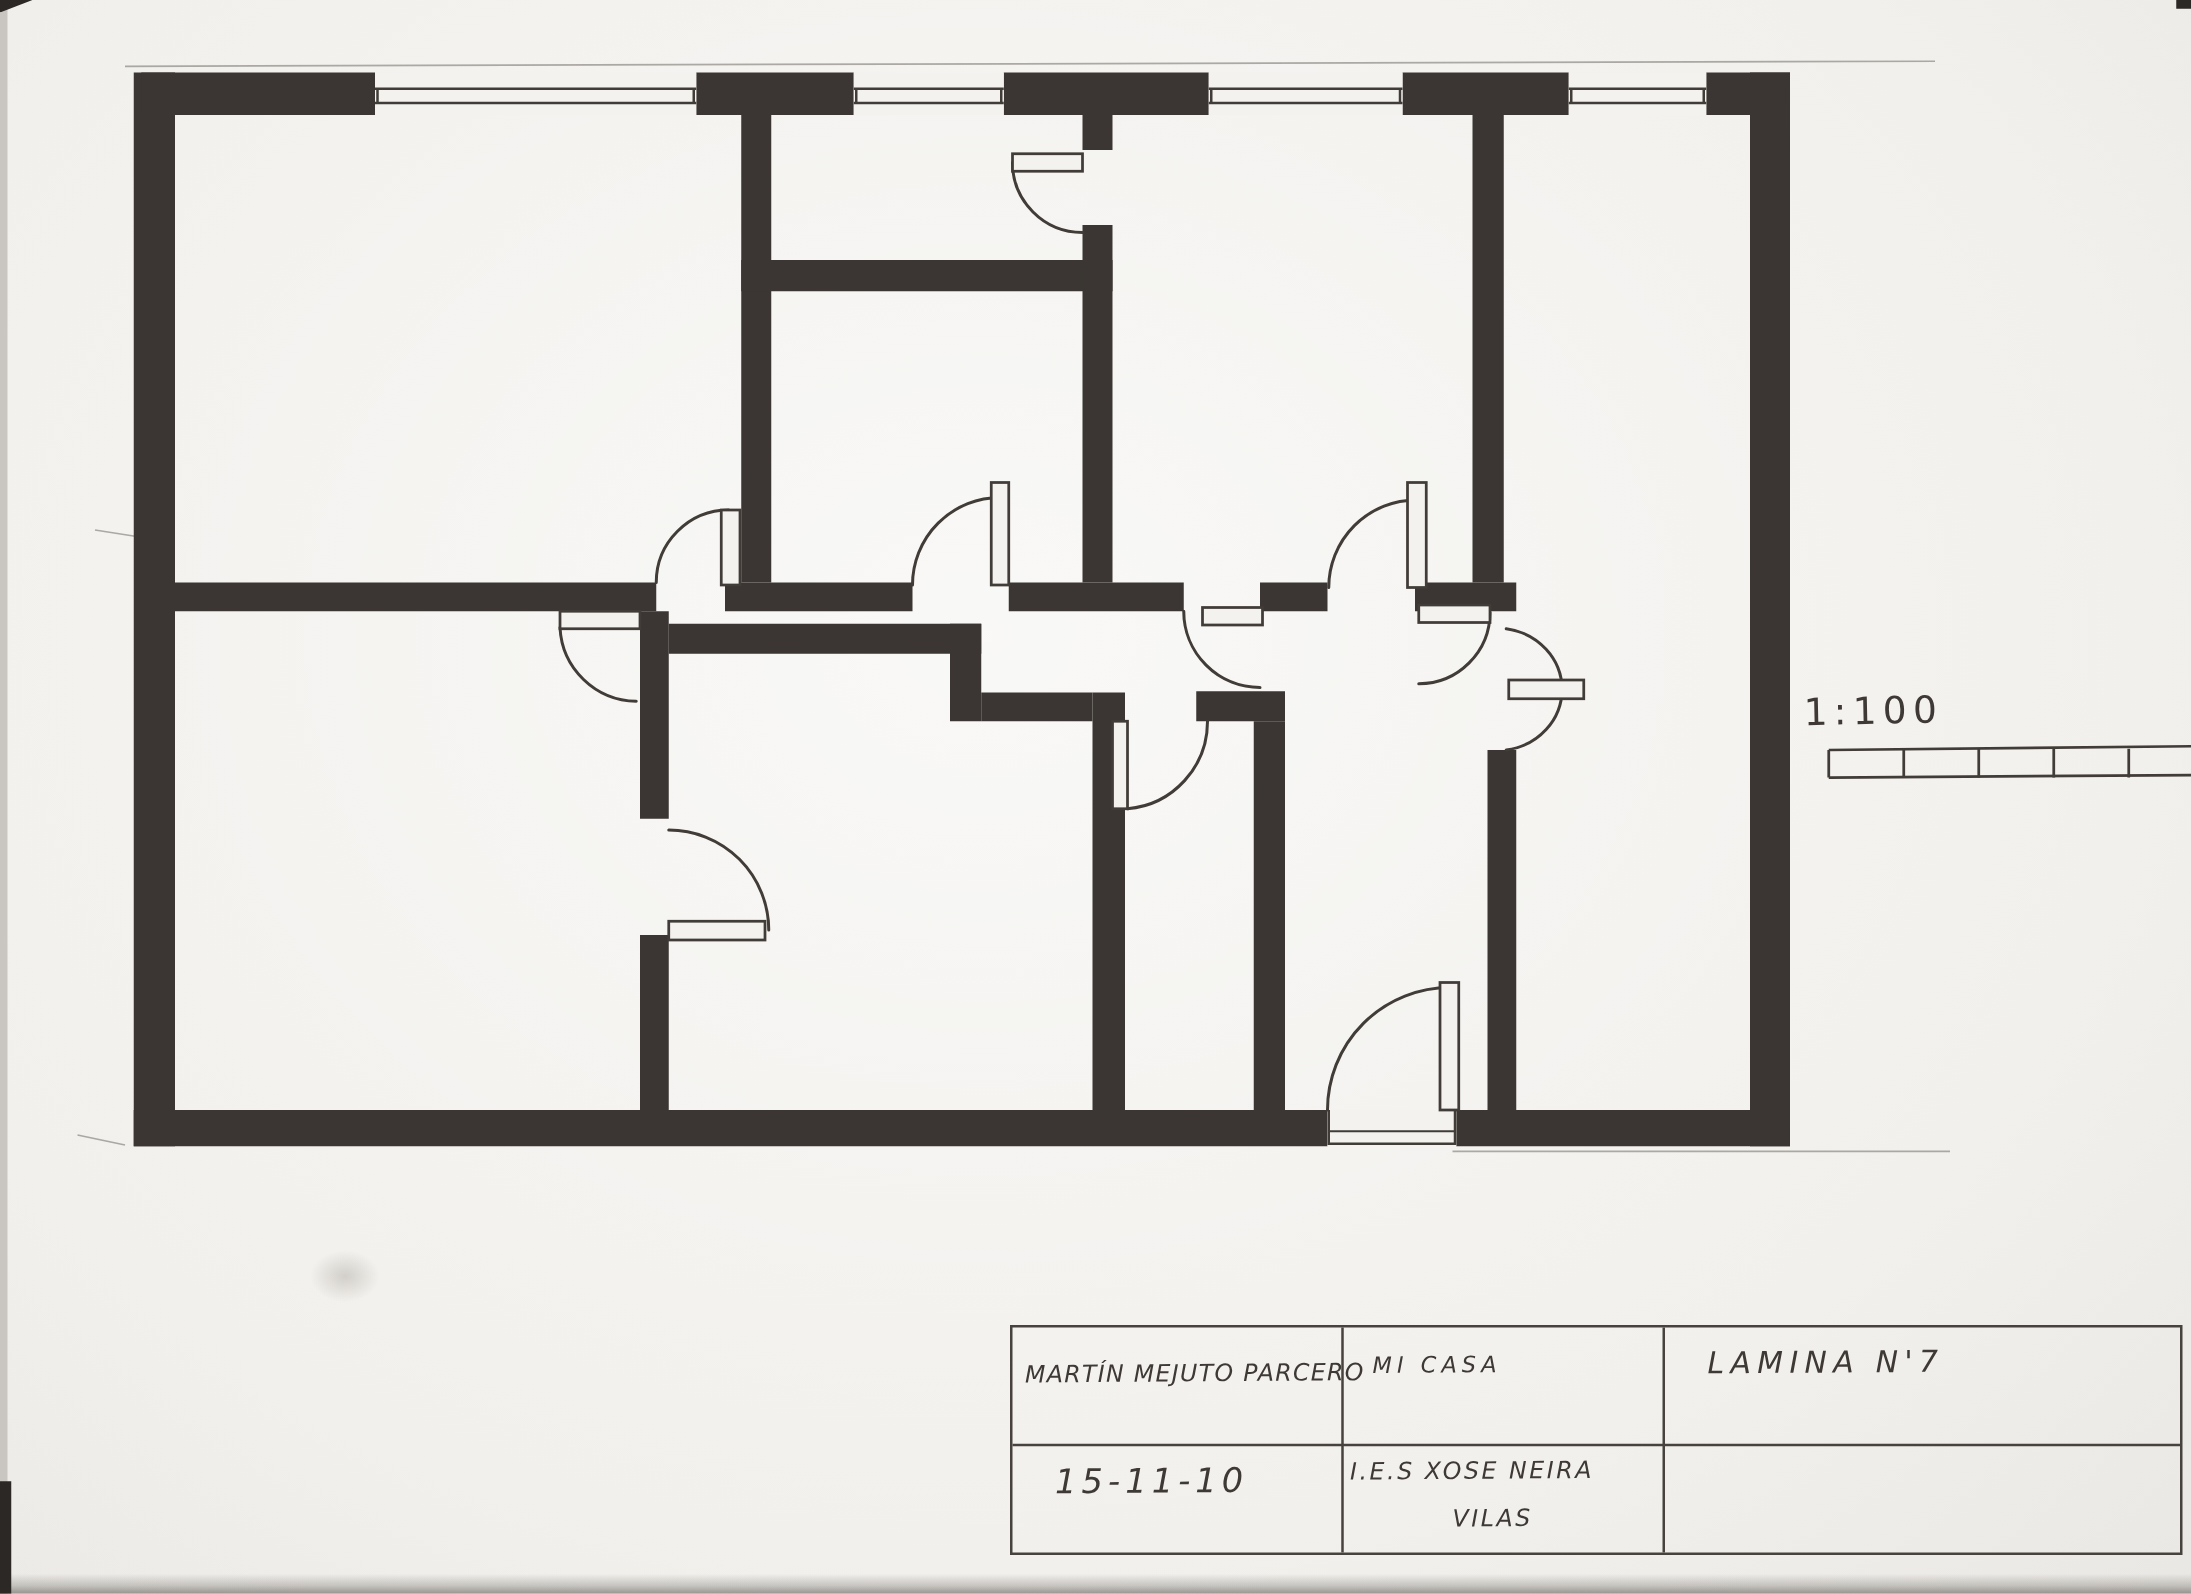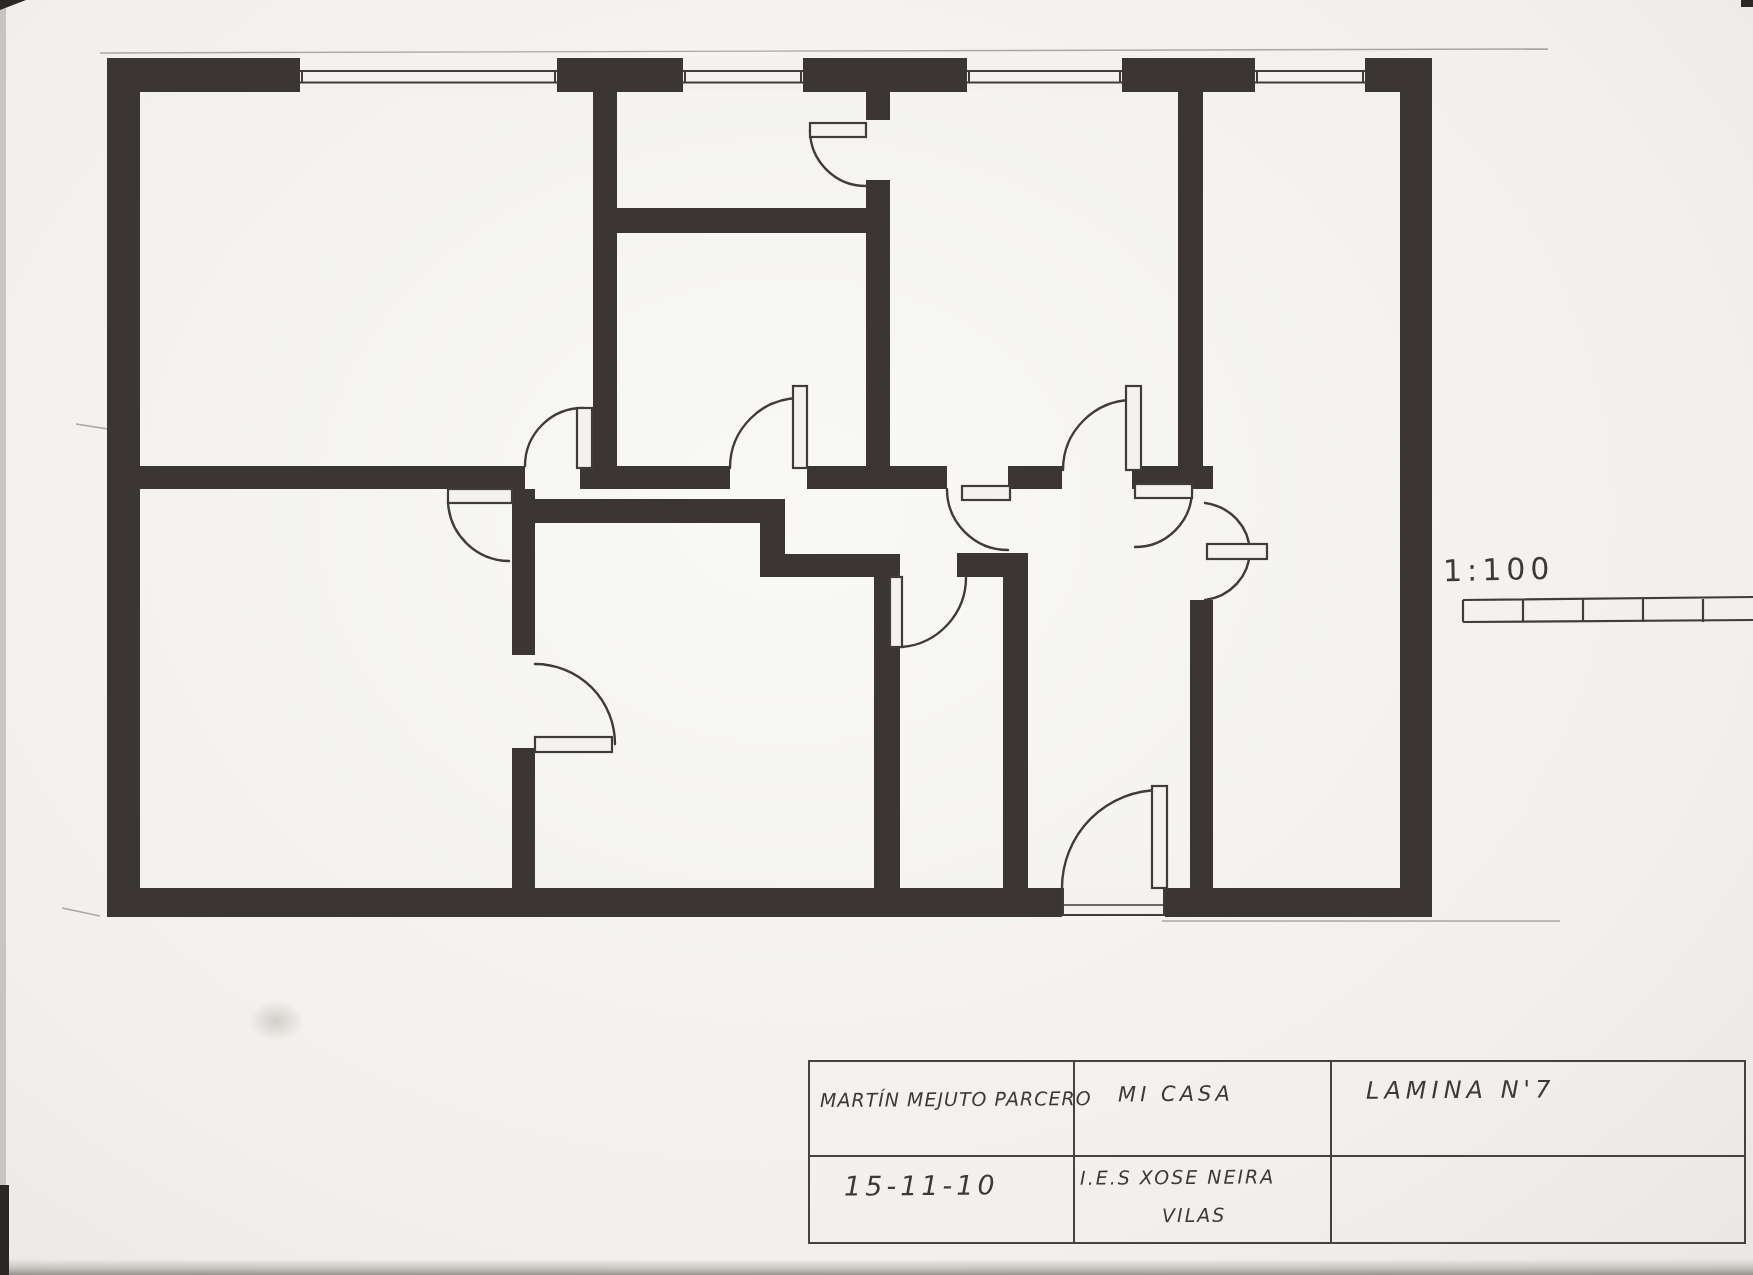--- a/index.html
+++ b/index.html
@@ -24,21 +24,21 @@
   .smudge{position:absolute;left:248px;top:1000px;width:56px;height:42px;border-radius:50%;
     background:radial-gradient(ellipse, rgba(150,144,134,0.35) 0%, rgba(150,144,134,0) 70%);}
   svg{position:absolute;left:0;top:0;}
   
   #titleblock{position:absolute;left:808px;top:1060px;width:934px;height:180px;
     border:2px solid #47423d;font-style:italic;}
   #titleblock .vline{position:absolute;top:0;height:100%;width:0;border-left:2px solid #47423d;}
   #titleblock .hline{position:absolute;left:0;width:100%;height:0;border-top:2px solid #47423d;}
   .tb-text{position:absolute;color:#3e3935;white-space:nowrap;transform:rotate(-0.4deg);}
   .tb-author{left:10px;top:26px;font-size:19px;letter-spacing:1px;}
-  .tb-title{left:288px;top:20px;font-size:21px;letter-spacing:4px;margin-left:20px;}
+  .tb-title{left:288px;top:20px;font-size:18px;letter-spacing:4px;}
   .tb-sheet{left:556px;top:14px;font-size:24px;letter-spacing:5px;}
   .tb-date{left:34px;top:108px;font-size:27px;letter-spacing:4px;}
   .tb-school1{left:270px;top:104px;font-size:19px;letter-spacing:2px;}
   .tb-school2{left:352px;top:142px;font-size:19px;letter-spacing:2px;}
   #scale-label{position:absolute;left:1443px;top:552px;font-size:30px;letter-spacing:5px;
     color:#3e3935;transform:rotate(-1.2deg);}
 </style>
 </head>
 <body>
 

